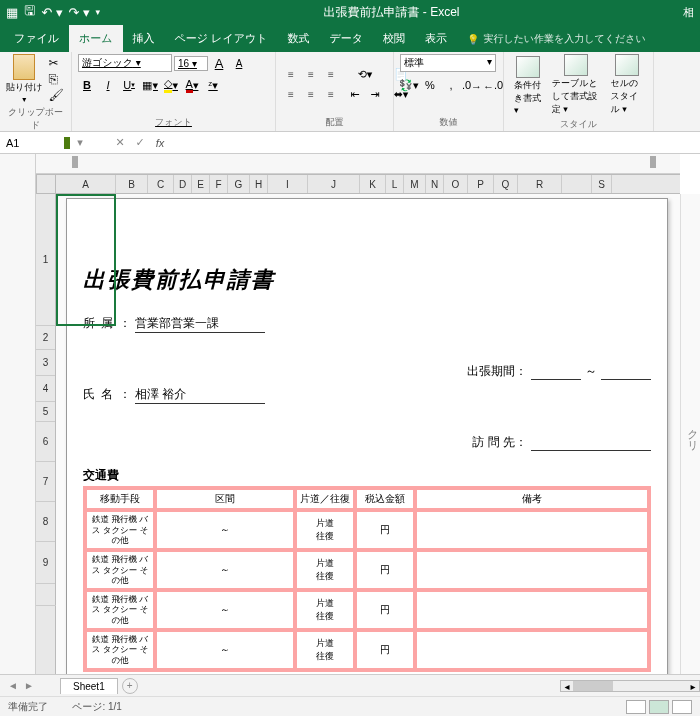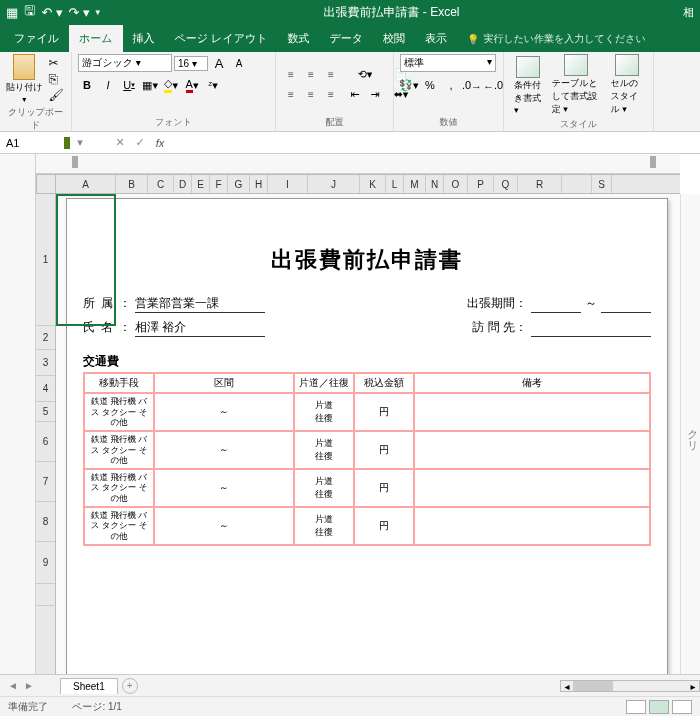--- a/index.html
+++ b/index.html
@@ -36,28 +36,28 @@
 .col-headers div{border-right:1px solid #ccc; text-align:center; font-size:10px; color:#333; line-height:20px;}
 .tri { position:absolute; top:20px; left:36px; width:20px; height:20px; background:#e8e8e8; border:1px solid #bbb;}
 .left-ruler{width:36px; background:#f7f7f7; border-right:1px solid #d0d0d0; position:relative;}
 .top-ruler{position:absolute; top:0; left:36px; right:20px; height:20px; background:#f7f7f7; border-bottom:1px solid #d0d0d0;}
 .top-ruler .pgmark{position:absolute;top:2px;width:6px;height:12px;background:#aaa;}
 .top-ruler .pgmark.l{left:36px;} .top-ruler .pgmark.r{right:24px;}
 .row-headers { position:absolute; top:40px; left:36px; width:20px; bottom:0; background:#e8e8e8; border-right:1px solid #bbb;}
 .row-headers div{border-bottom:1px solid #ccc; text-align:center; font-size:10px; color:#333; display:flex; align-items:center; justify-content:center;}
 .page-canvas{position:absolute; top:40px; left:56px; right:20px; bottom:0; background:#fafafa;}
 .page-shadow{background:#fff; margin:4px 12px 4px 10px; border:1px solid #999; box-shadow:2px 2px 4px rgba(0,0,0,0.2); padding:10px 16px 6px; height:480px;}
-.doc-title{text-align:center; font-size:22px; font-weight:bold; margin:36px 0 20px; letter-spacing:2px; font-family:"MS Mincho",serif;}
-.info-row{display:flex; gap:30px; font-size:12px; margin-bottom:6px;}
+.doc-title{font-size:22px; font-weight:bold; margin:56px 0 20px; letter-spacing:2px; font-family:"MS Mincho",serif;font-style:italic;}
+.info-row{display:flex; gap:30px; font-size:12px; margin-bottom:6px;flex-direction:column;}
 .info-row .pair{display:flex; gap:4px;}
 .info-row .label{width:48px; text-align:justify; text-align-last:justify;}
 .info-row .val{min-width:130px; border-bottom:1px solid #333;}
 .sec-title{font-size:12px; font-weight:bold; margin-top:16px; margin-bottom:2px;}
 table.doc{border-collapse:collapse; width:100%; font-size:10px;}
-table.doc th, table.doc td{border:2px solid #fca5a5; padding:2px 3px; text-align:center;}
+table.doc th, table.doc td{border:4px solid #fca5a5; padding:2px 3px; text-align:center;}
 table.doc th{background:#fff; font-weight:normal;}
 .transport-cell{font-size:8.5px; line-height:1.25; text-align:left; padding:2px 3px;}
 .oneround{font-size:9px; line-height:1.4;}
 .yen{text-align:right; padding-right:4px;}
 .subtotal-row th, .subtotal-row td{border:0; font-weight:bold;}
 .selcell{position:absolute; top:0; left:0; width:60px; height:132px; border:2px solid #1a7a3d; pointer-events:none;}
 .sheet-tabs{height:22px; background:#f3f3f3; border-top:1px solid #ccc; display:flex; align-items:center; padding-left:60px; gap:4px; font-size:10px;}
 .sheet-tabs .arrows{position:absolute; display:flex; gap:6px; left:8px; color:#888;}
 .sheet-tabs .tab{background:#fff; border:1px solid #bbb; border-bottom:0; padding:2px 12px;}
 .sheet-tabs .plus{width:16px;height:16px;border:1px solid #bbb;border-radius:50%;text-align:center;line-height:14px;color:#888;}
@@ -109,21 +109,21 @@
           <span style="font-size:8px;">▾</span>
       </div>
       <div class="cb-icons">
         <span>✂</span>
         <span>⎘</span>
         <span>🖌</span>
       </div>
     </div>
     <div class="label">クリップボード</div>
   </div>
-  <div class="rgroup" style="width:204px;">
+  <div class="rgroup" style="width:204px;text-decoration:underline;">
     <div style="flex:1;">
       <div class="font-top">
         <div class="font-sel" style="width:94px;"><span>游ゴシック</span> ▾</div>
         <div class="font-sel" style="width:34px;"><span>16</span> ▾</div>
         <div class="btn" style="font-size:13px;">A</div>
         <div class="btn" style="font-size:10px;">A</div>
       </div>
       <div class="font-row">
         <div class="btn" style="font-weight:bold;">B</div>
         <div class="btn" style="font-style:italic;">I</div>

